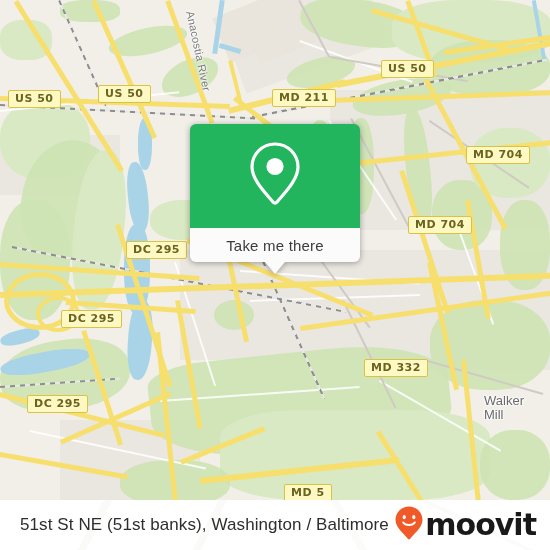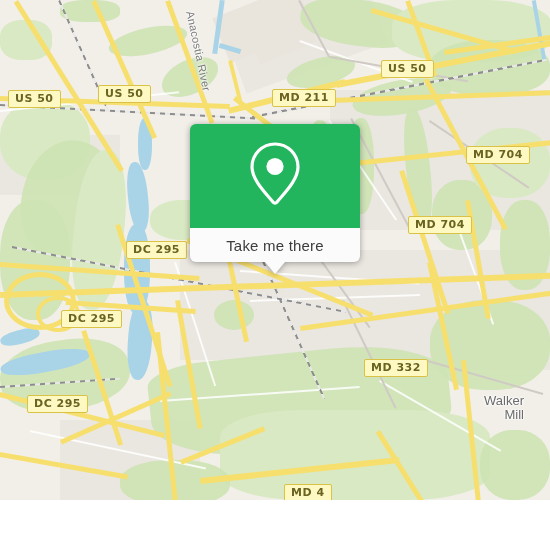--- a/index.html
+++ b/index.html
@@ -48,21 +48,21 @@
     padding:2px 6px 3px 6px;
     white-space:nowrap;
     line-height:11px;
     font-family:"DejaVu Sans", sans-serif;
   }
 
   .place-label {
     position:absolute;
     color:#6b6b6b;
     font-size:13px;
-    text-align:right;
+    text-align:left;
     line-height:14px;
     text-shadow:0 0 3px #fff,0 0 3px #fff,0 0 3px #fff,0 0 2px #fff;
     white-space:pre-line;
     font-family:"Liberation Sans", sans-serif;
   }
   .river-label {
     position:absolute;
     color:#7a7a7a;
     font-size:11px;
     letter-spacing:.3px;
@@ -313,34 +313,49 @@
       <div class="shield" style="left:8px;top:90px;">US 50</div>
       <div class="shield" style="left:98px;top:85px;">US 50</div>
       <div class="shield" style="left:272px;top:89px;">MD 211</div>
       <div class="shield" style="left:381px;top:60px;">US 50</div>
       <div class="shield" style="left:466px;top:146px;">MD 704</div>
       <div class="shield" style="left:408px;top:216px;">MD 704</div>
       <div class="shield" style="left:126px;top:241px;">DC 295</div>
       <div class="shield" style="left:61px;top:310px;">DC 295</div>
       <div class="shield" style="left:27px;top:395px;">DC 295</div>
       <div class="shield" style="left:364px;top:331px;margin-top:28px;">MD 332</div>
-      <div class="shield" style="left:284px;top:484px;">MD 4</div>
+      <div class="shield" style="left:284px;top:484px;">MD 5</div>
     </div>
 
     <div id="callout">
       <div id="callout-green">
         <span>
           <svg width="56" height="68" viewBox="0 0 56 68" fill="none">
             <path d="M28 4 C15.3 4 5 14.3 5 27 C5 40 19 53.5 26.2 62.3 C27.1 63.4 28.9 63.4 29.8 62.3 C37 53.5 51 40 51 27 C51 14.3 40.7 4 28 4 Z" stroke="#ffffff" stroke-width="3.2" fill="none"></path>
             <circle cx="28" cy="26.5" r="8.6" fill="#ffffff"></circle>
           </svg>
         </span>
       </div>
       <div id="callout-white">
         <span id="callout-label">Take me there</span>
       </div>
       <div id="callout-tail"></div>
     </div>
 
   </div>
 
+  <div id="footer">
+    <div id="footer-watermark"></div>
+    <div id="footer-title">51st St NE (51st banks), Washington / Baltimore</div>
+    <div id="brand">
+      <span id="brand-pin">
+        <svg width="28" height="34" viewBox="0 0 28 34">
+          <path d="M14 0.5 C6.5 0.5 0.5 6.5 0.5 14 C0.5 22 10.5 29 13.1 33.1 C13.5 33.7 14.5 33.7 14.9 33.1 C17.5 29 27.5 22 27.5 14 C27.5 6.5 21.5 0.5 14 0.5 Z" fill="#ef5a28"></path>
+          <ellipse cx="9.2" cy="11.2" rx="1.55" ry="2.1" fill="#ffffff"></ellipse>
+          <ellipse cx="18.8" cy="11.2" rx="1.55" ry="2.1" fill="#ffffff"></ellipse>
+          <path d="M8.2 16.4 C10.4 19.8 17.6 19.8 19.8 16.4" stroke="#ffffff" stroke-width="1.9" fill="none" stroke-linecap="round"></path>
+        </svg>
+      </span>
+      <span id="brand-text">moovit</span>
+    </div>
+  </div>
 
 </div>
 
 </body></html>

